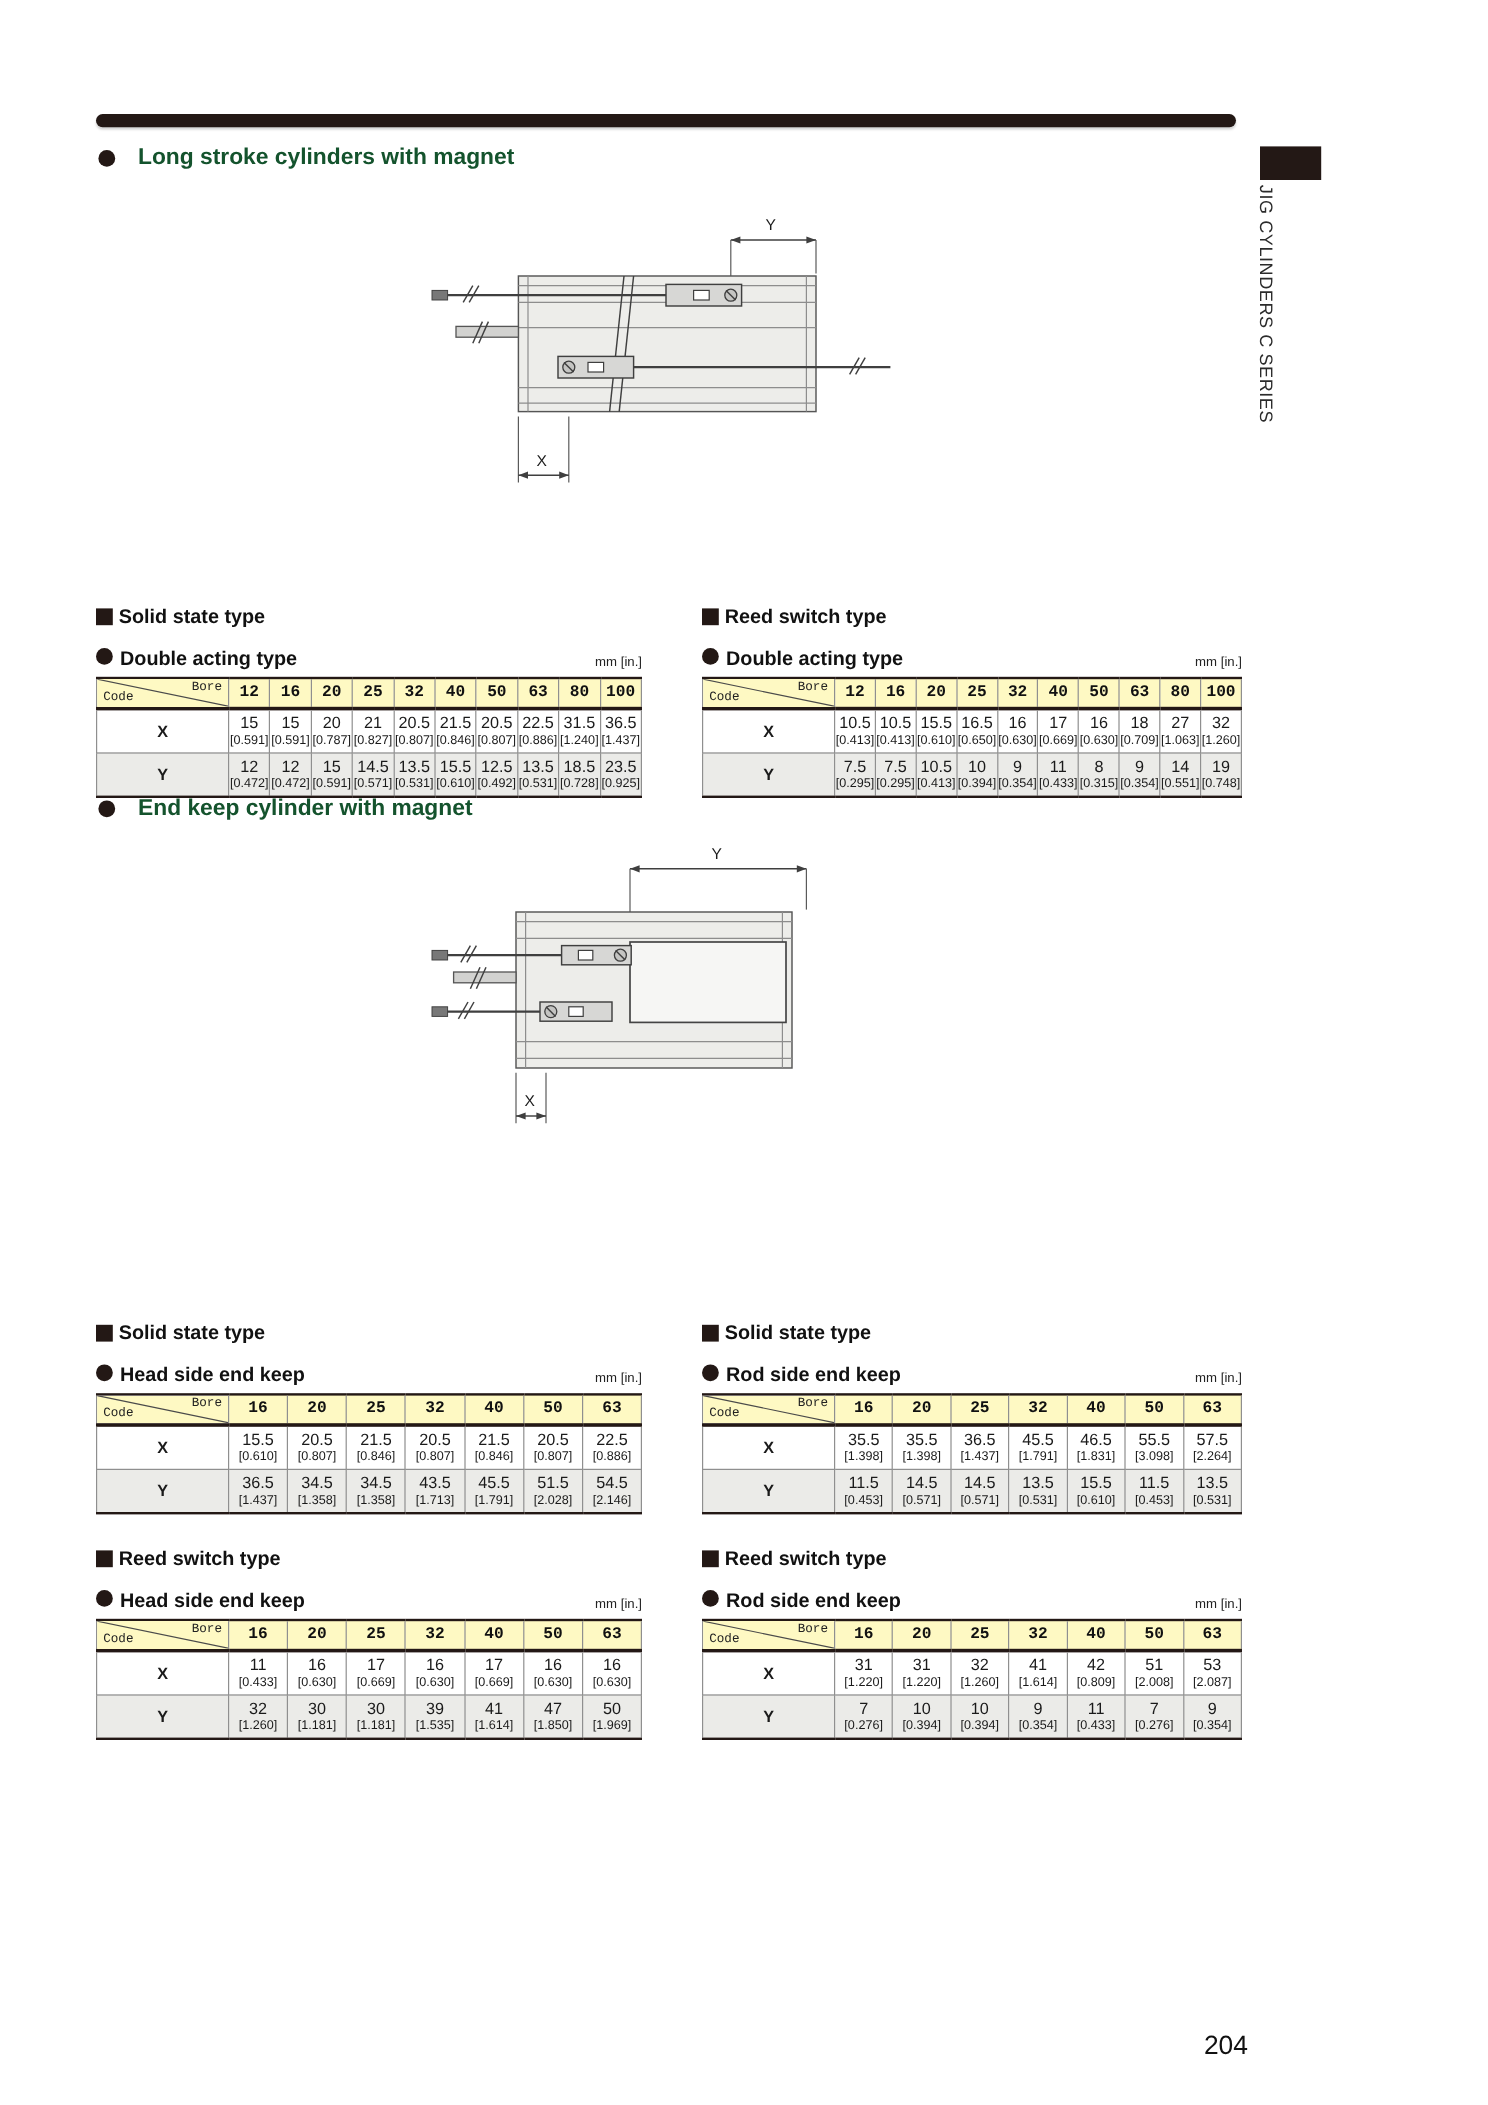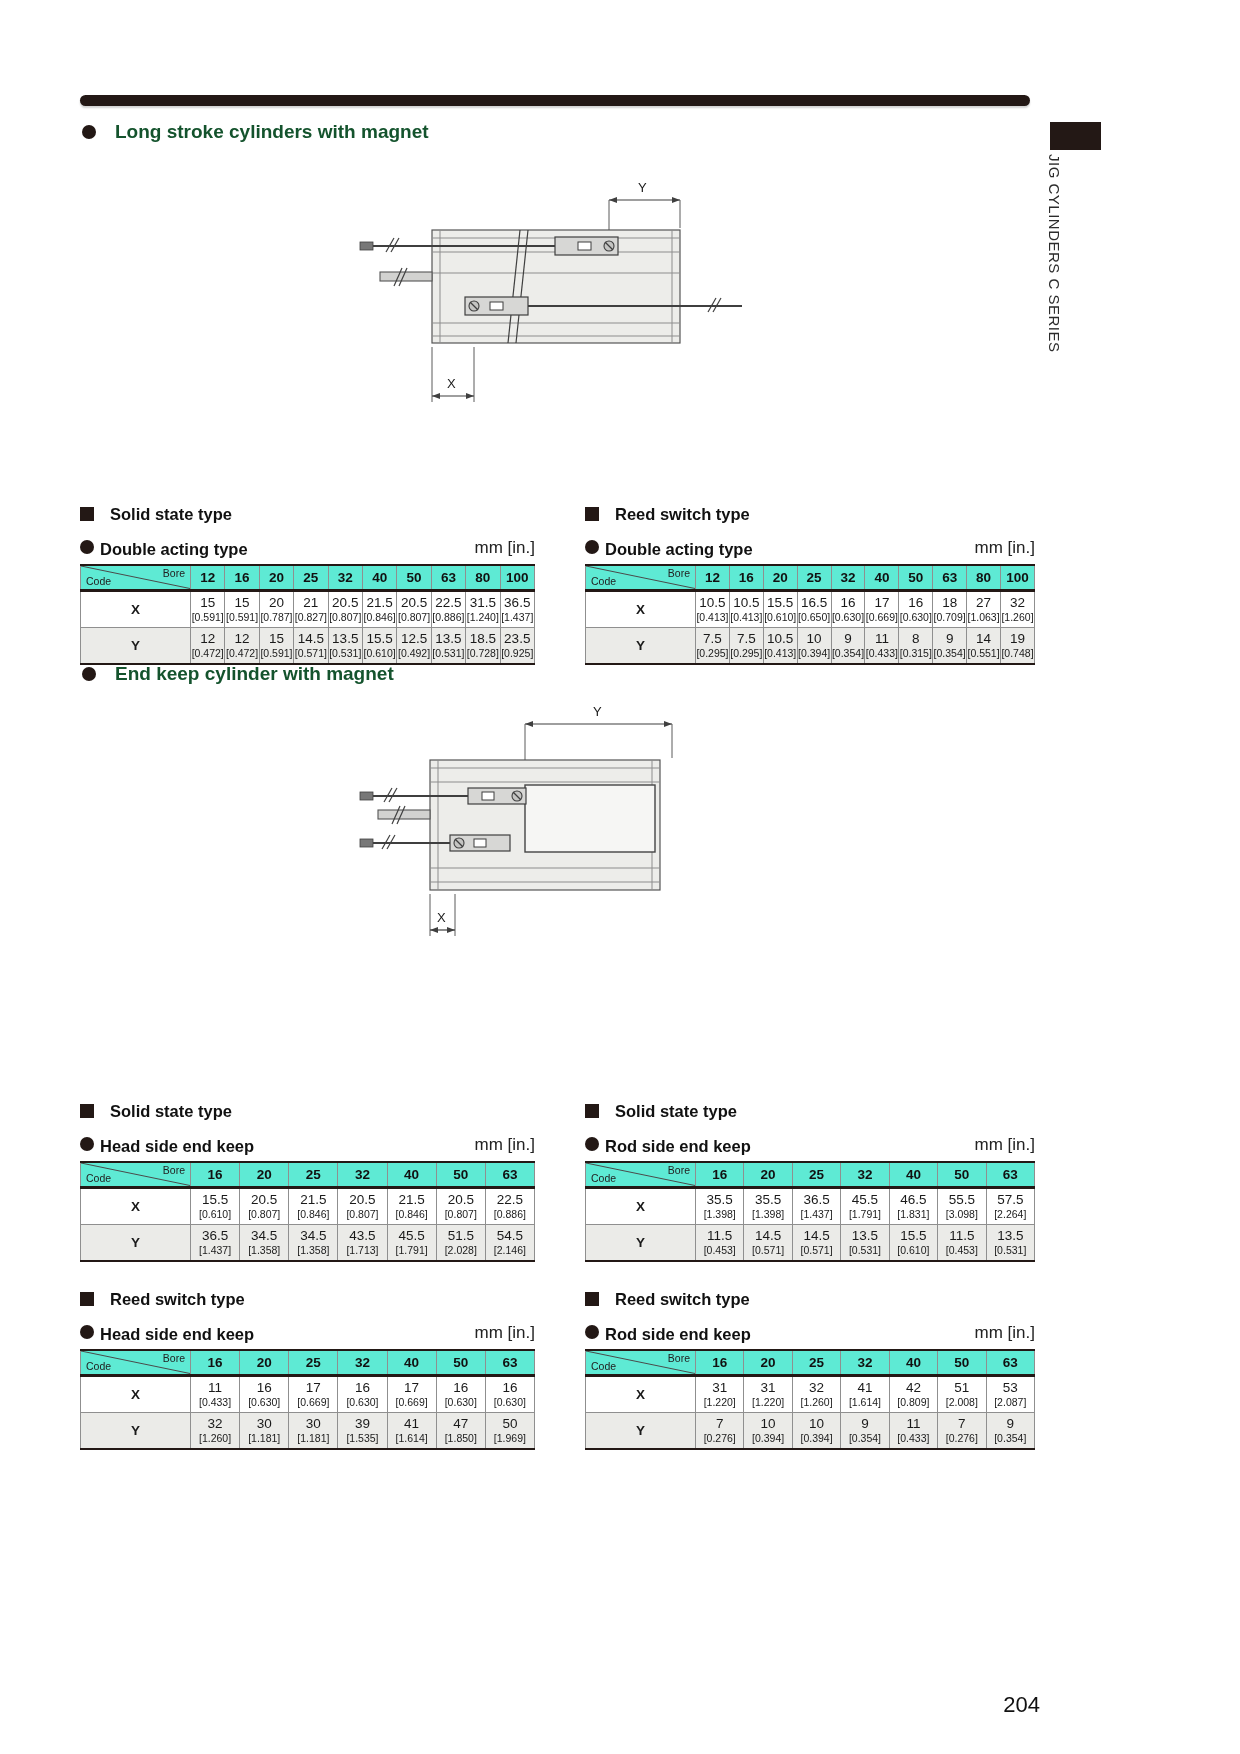--- a/index.html
+++ b/index.html
@@ -39,32 +39,32 @@
   .arrow { fill:#3f3f3f; }
   .switch { fill:#d7d7d5; stroke:#3f3f3f; stroke-width:1.2; }
   .window { fill:#fff; stroke:#3f3f3f; stroke-width:1; }
   .screw { fill:#c4c4c2; stroke:#3f3f3f; stroke-width:1.1; }
   .rod { fill:#d2d2d0; stroke:#555; stroke-width:1.1; }
   .plug { fill:#787878; stroke:#3f3f3f; stroke-width:.8; }
   .dimlabel { font-family:"Liberation Sans", sans-serif; font-size:13px; fill:#1a1a1a; }
 
   .tblock { position:absolute; }
   .type-heading {
-    display:flex; align-items:center; gap:16px;
+    display:flex; align-items:center; gap:5px;
     font-size:16.5px; font-weight:bold; color:#111; height:22px; margin-bottom:8px;
   }
   .sub-row { display:flex; justify-content:space-between; align-items:flex-end; height:26px; margin-bottom:5px; }
   .circle-heading { display:flex; align-items:flex-start; gap:6px; font-size:16.5px; font-weight:bold; color:#111; }
-  .units { font-size:17px; color:#222; padding-bottom:1px; }
+  .units { font-size:11px; color:#222; padding-bottom:1px; }
 
   table.dtable { border-collapse:collapse; width:100%; table-layout:fixed; }
   .dtable th, .dtable td { border:1px solid #8f8f8f; padding:0; text-align:center; vertical-align:middle; }
   .dtable thead th {
-    height:25px; background:#5eead4; font-size:13.5px; color:#111;
-    border-top:2px solid #231815; border-bottom:3px solid #231815;
+    height:25px; background:#fef9c3; font-size:13.5px; color:#111;
+    border-top:2px solid #231815; border-bottom:3px solid #231815;font-family:Liberation Mono, monospace;
   }
   th.corner { position:relative; }
   .corner svg.diag { position:absolute; left:0; top:0; width:100%; height:100%; display:block; }
   .diag line { stroke:#4a4a4a; stroke-width:1; }
   .corner-bore { position:absolute; top:1px; right:5px; font-size:10.5px; font-weight:normal; color:#222; }
   .corner-code { position:absolute; bottom:2px; left:5px; font-size:10.5px; font-weight:normal; color:#222; }
   .dtable tbody td { height:37px; }
   .dtable tbody tr.row-x td { background:#fff; }
   .dtable tbody tr.row-y td { background:#ebebe8; }
   .dtable tbody tr:last-child td { border-bottom:2px solid #231815; }

